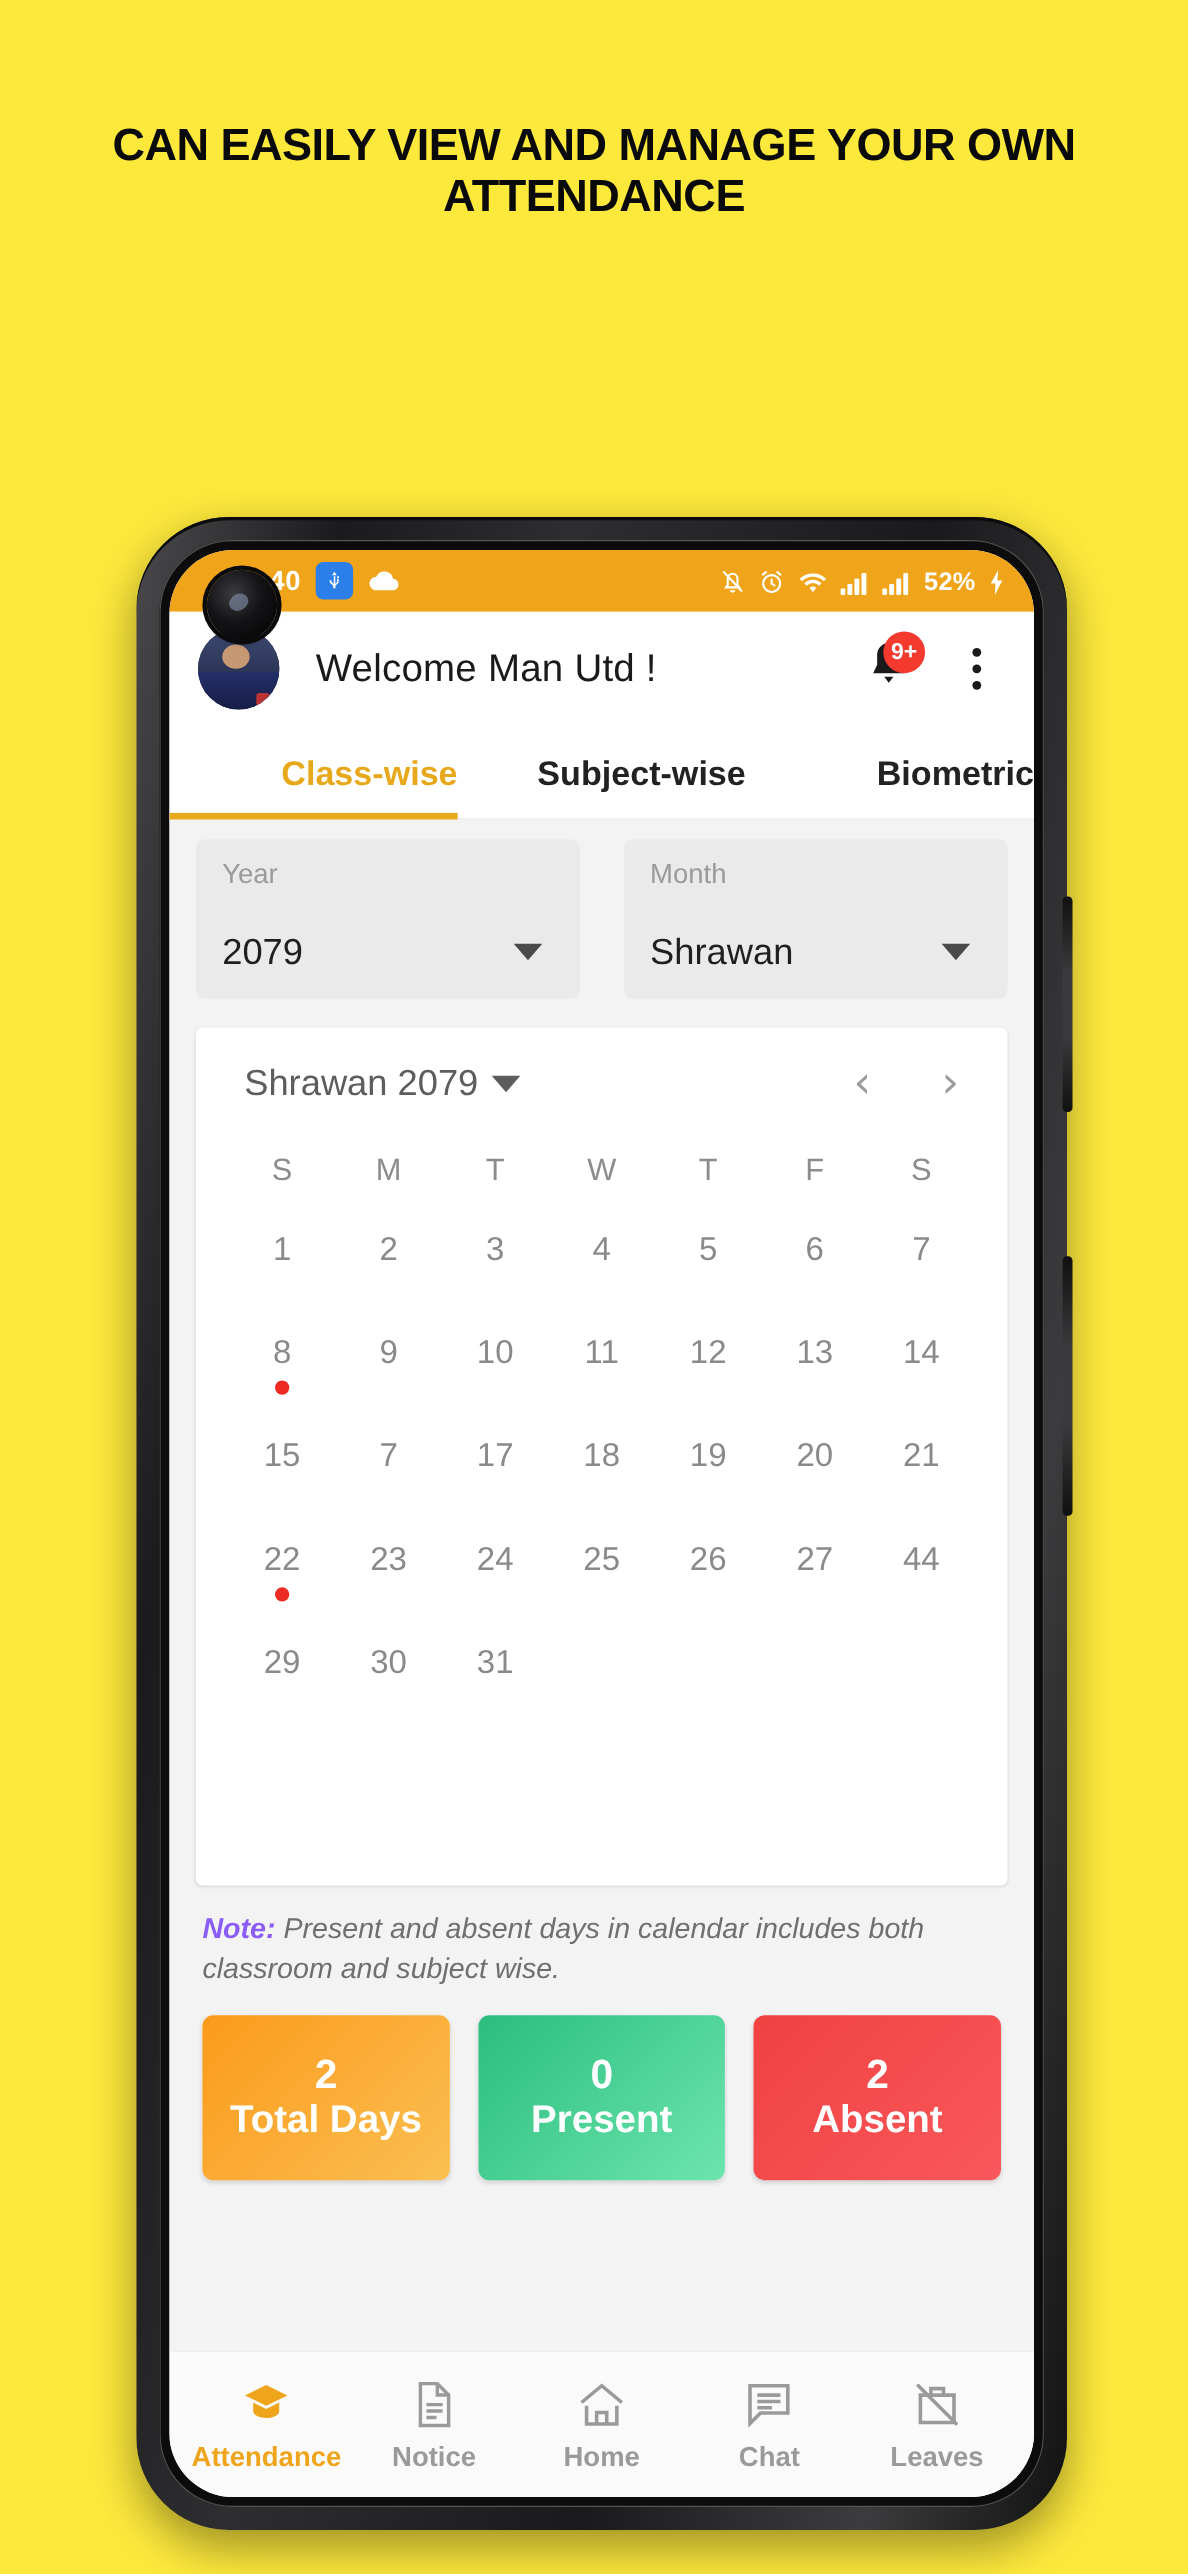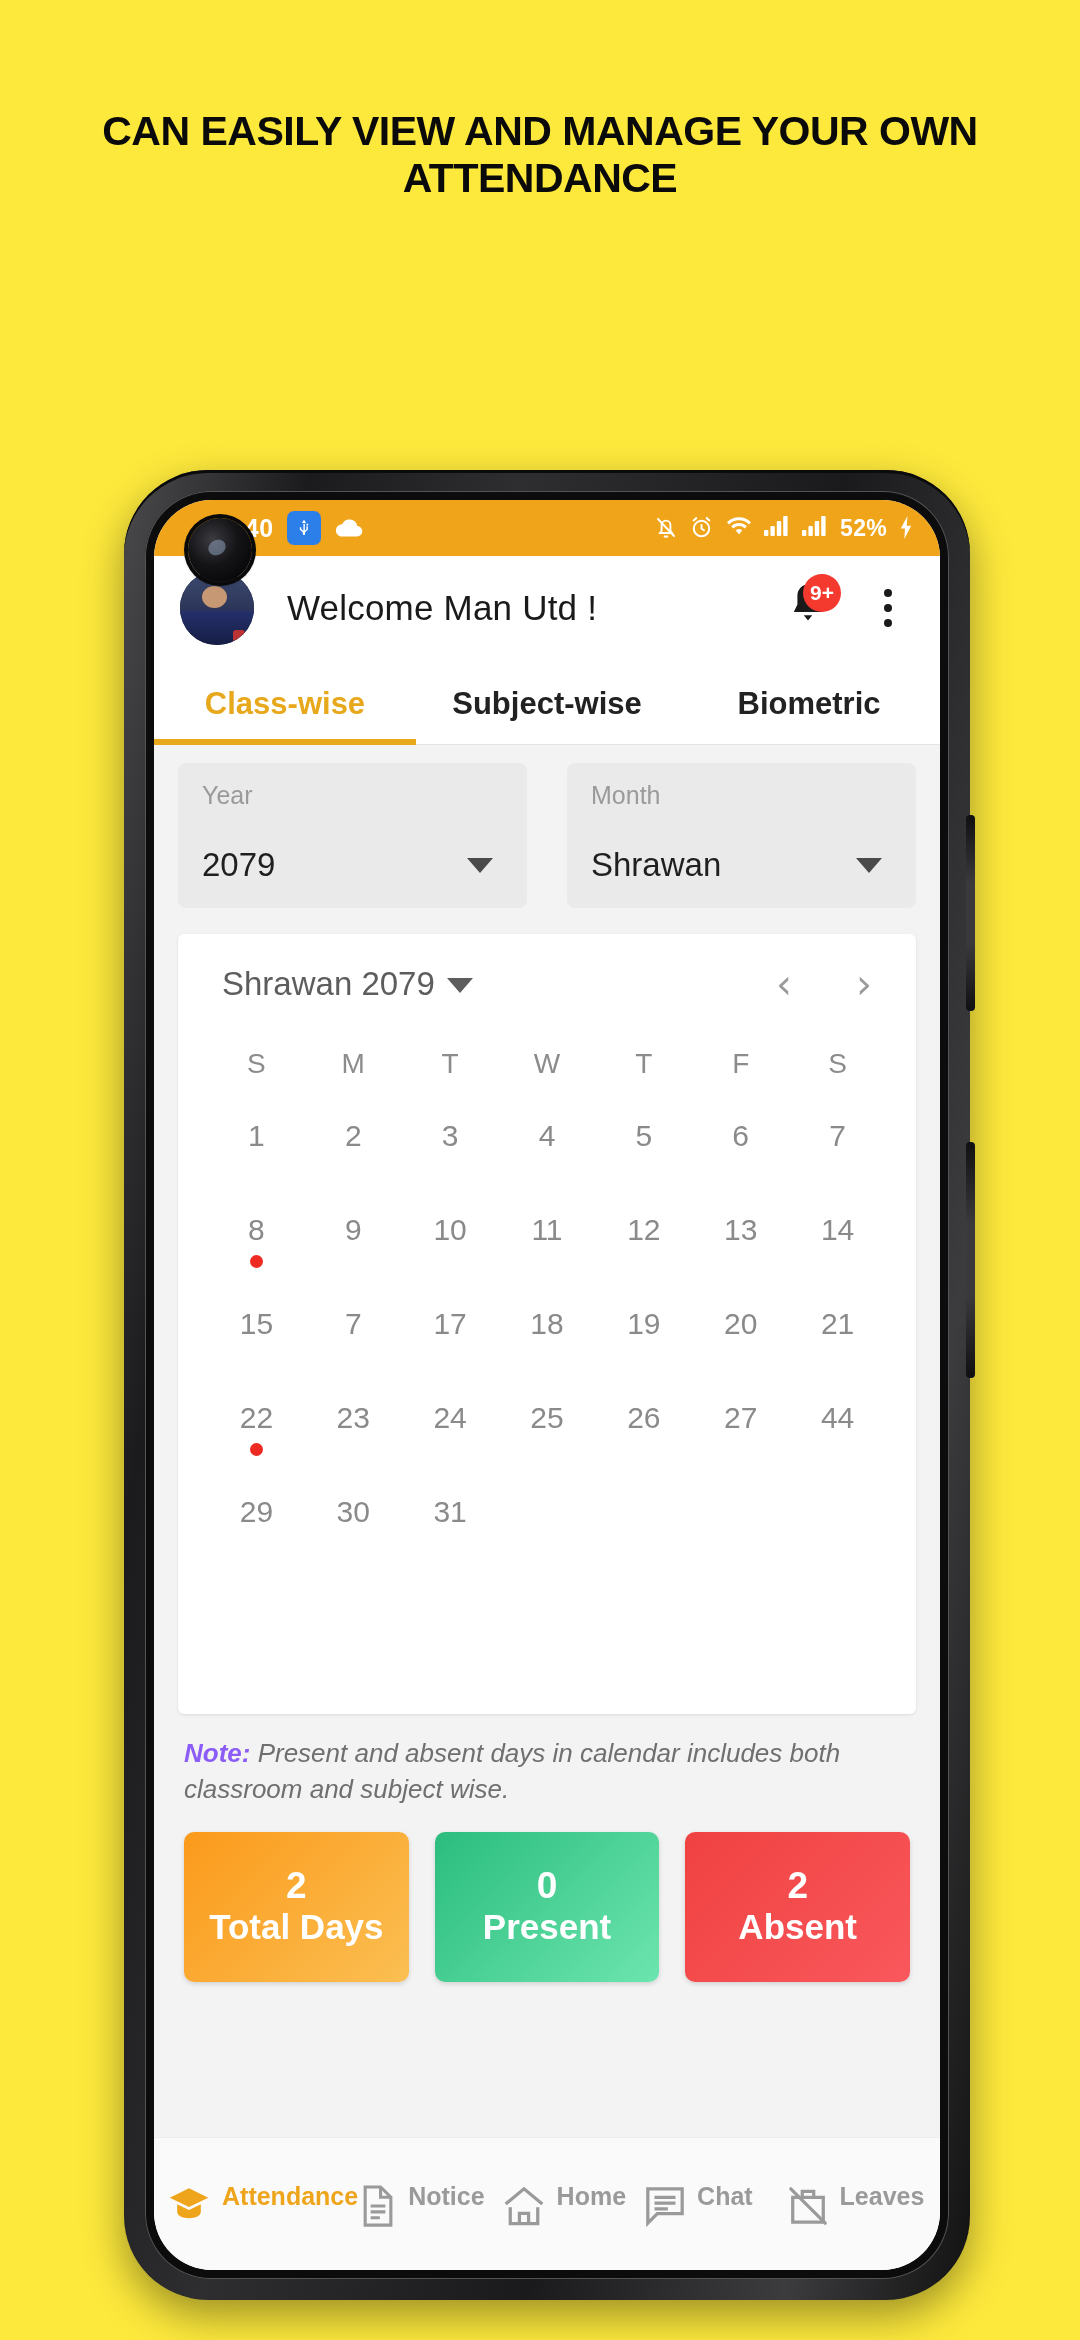--- a/index.html
+++ b/index.html
@@ -69,21 +69,21 @@
     align-items:center;
     padding:0 26px 0 40px;
     color:#ffffff;
     font-size:25px;
     font-weight:bold;
     position:relative;
     z-index:3;
   }
   .sb-left{ display:flex; align-items:center; gap:13px; }
   .sb-spacer{ flex:1; }
-  .sb-right{ display:flex; align-items:flex-start; gap:11px; }
+  .sb-right{ display:flex; align-items:flex-end; gap:11px; }
   .sb-time{ padding-left:42px; letter-spacing:0.5px; }
   .usb-chip{
     background:#2C7FE8;
     border-radius:7px;
     width:34px; height:34px;
     display:flex; align-items:center; justify-content:center;
     font-size:21px; line-height:1;
   }
   .sb-batt{ font-size:23px; font-weight:bold; letter-spacing:0.3px; }
   .sb-ico{ display:inline-flex; align-items:center; }
@@ -170,21 +170,21 @@
   .kebab i{ width:8px; height:8px; border-radius:50%; background:#1a1a1a; display:block; }
 
   
   .tab-bar{
     display:flex;
     background:#ffffff;
     border-bottom:1px solid #e4e4e4;
   }
   .tab{
     flex:1;
-    text-align:center;
+    text-align:right;
     padding:26px 0 22px;
     font-size:31px;
     font-weight:bold;
     color:#222;
     position:relative;
   }
   .tab.active{ color:#E8A81C; }
   .tab.active::after{
     content:"";
     position:absolute;
@@ -313,22 +313,22 @@
     background:#FAFAFA;
     border-top:1px solid #ececec;
     height:136px;
     display:flex;
     align-items:center;
     padding:0 12px;
   }
   .nav-item{
     flex:1;
     display:flex;
-    flex-direction:row;
-    align-items:flex-start;
+    flex-direction:column;
+    align-items:center;
     gap:10px;
     color:#9a9a9a;
   }
   .nav-item.active{ color:#EFA51B; }
   .nav-label{ font-size:25px; font-weight:bold; }
   .nav-icon{ height:48px; display:flex; align-items:center; justify-content:center; }
 </style>
 </head>
 <body>
 

